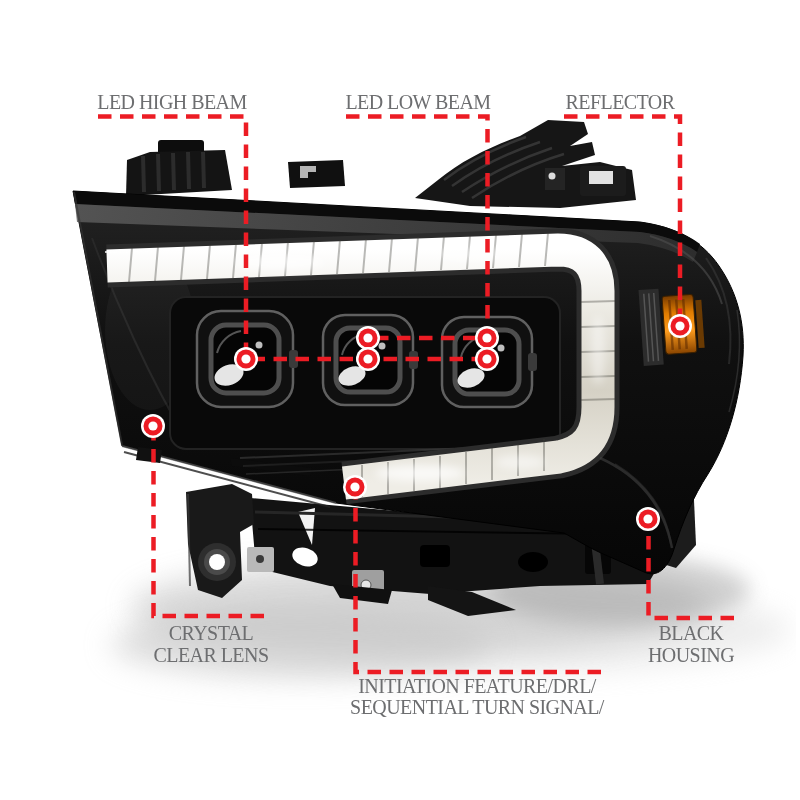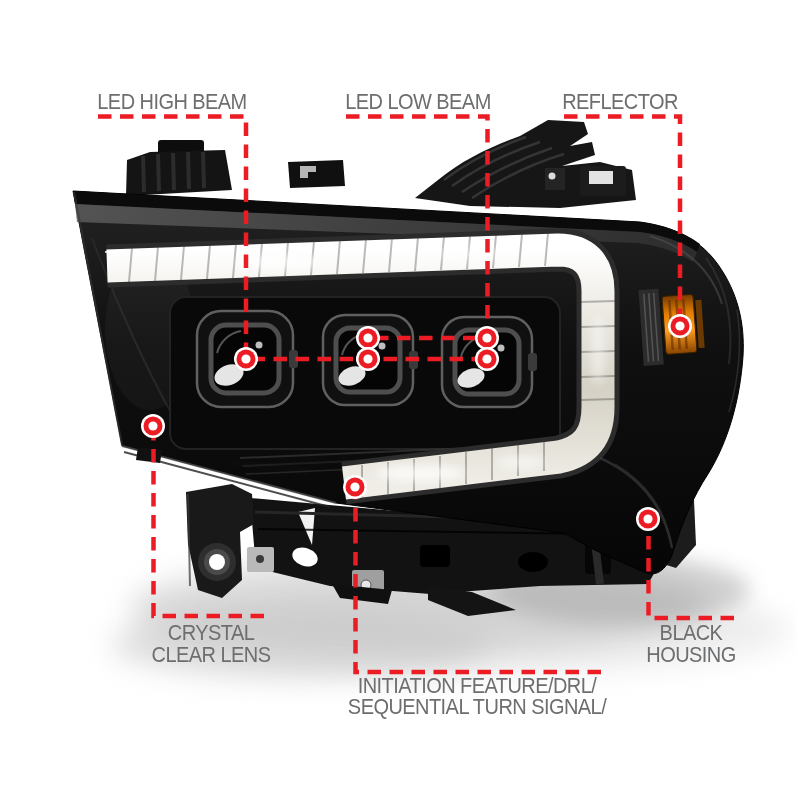--- a/index.html
+++ b/index.html
@@ -3,21 +3,21 @@
 <meta charset="utf-8">
 <style>
   :root{
     --callout-red:#ec1c24;
     --label-gray:#6d6e70;
     --background:#ffffff;
   }
   html,body{margin:0;padding:0;background:var(--background);}
   .stage{
     position:relative;width:796px;height:800px;background:var(--background);
-    overflow:hidden;font-family:Liberation Sans, sans-serif;
+    overflow:hidden;font-family:Liberation Serif, serif;
   }
   .stage svg{position:absolute;left:0;top:0;}
   .lbl{
     position:absolute;color:var(--label-gray);
     font-size:21.5px;font-weight:400;letter-spacing:-0.6px;
     text-align:center;line-height:22px;white-space:nowrap;
     transform:scaleX(.93);transform-origin:center top;
   }
   .dash{fill:none;stroke:var(--callout-red);stroke-width:4.5;stroke-dasharray:13.5 8.5;}
   .dot-halo{fill:#ffffff;}

